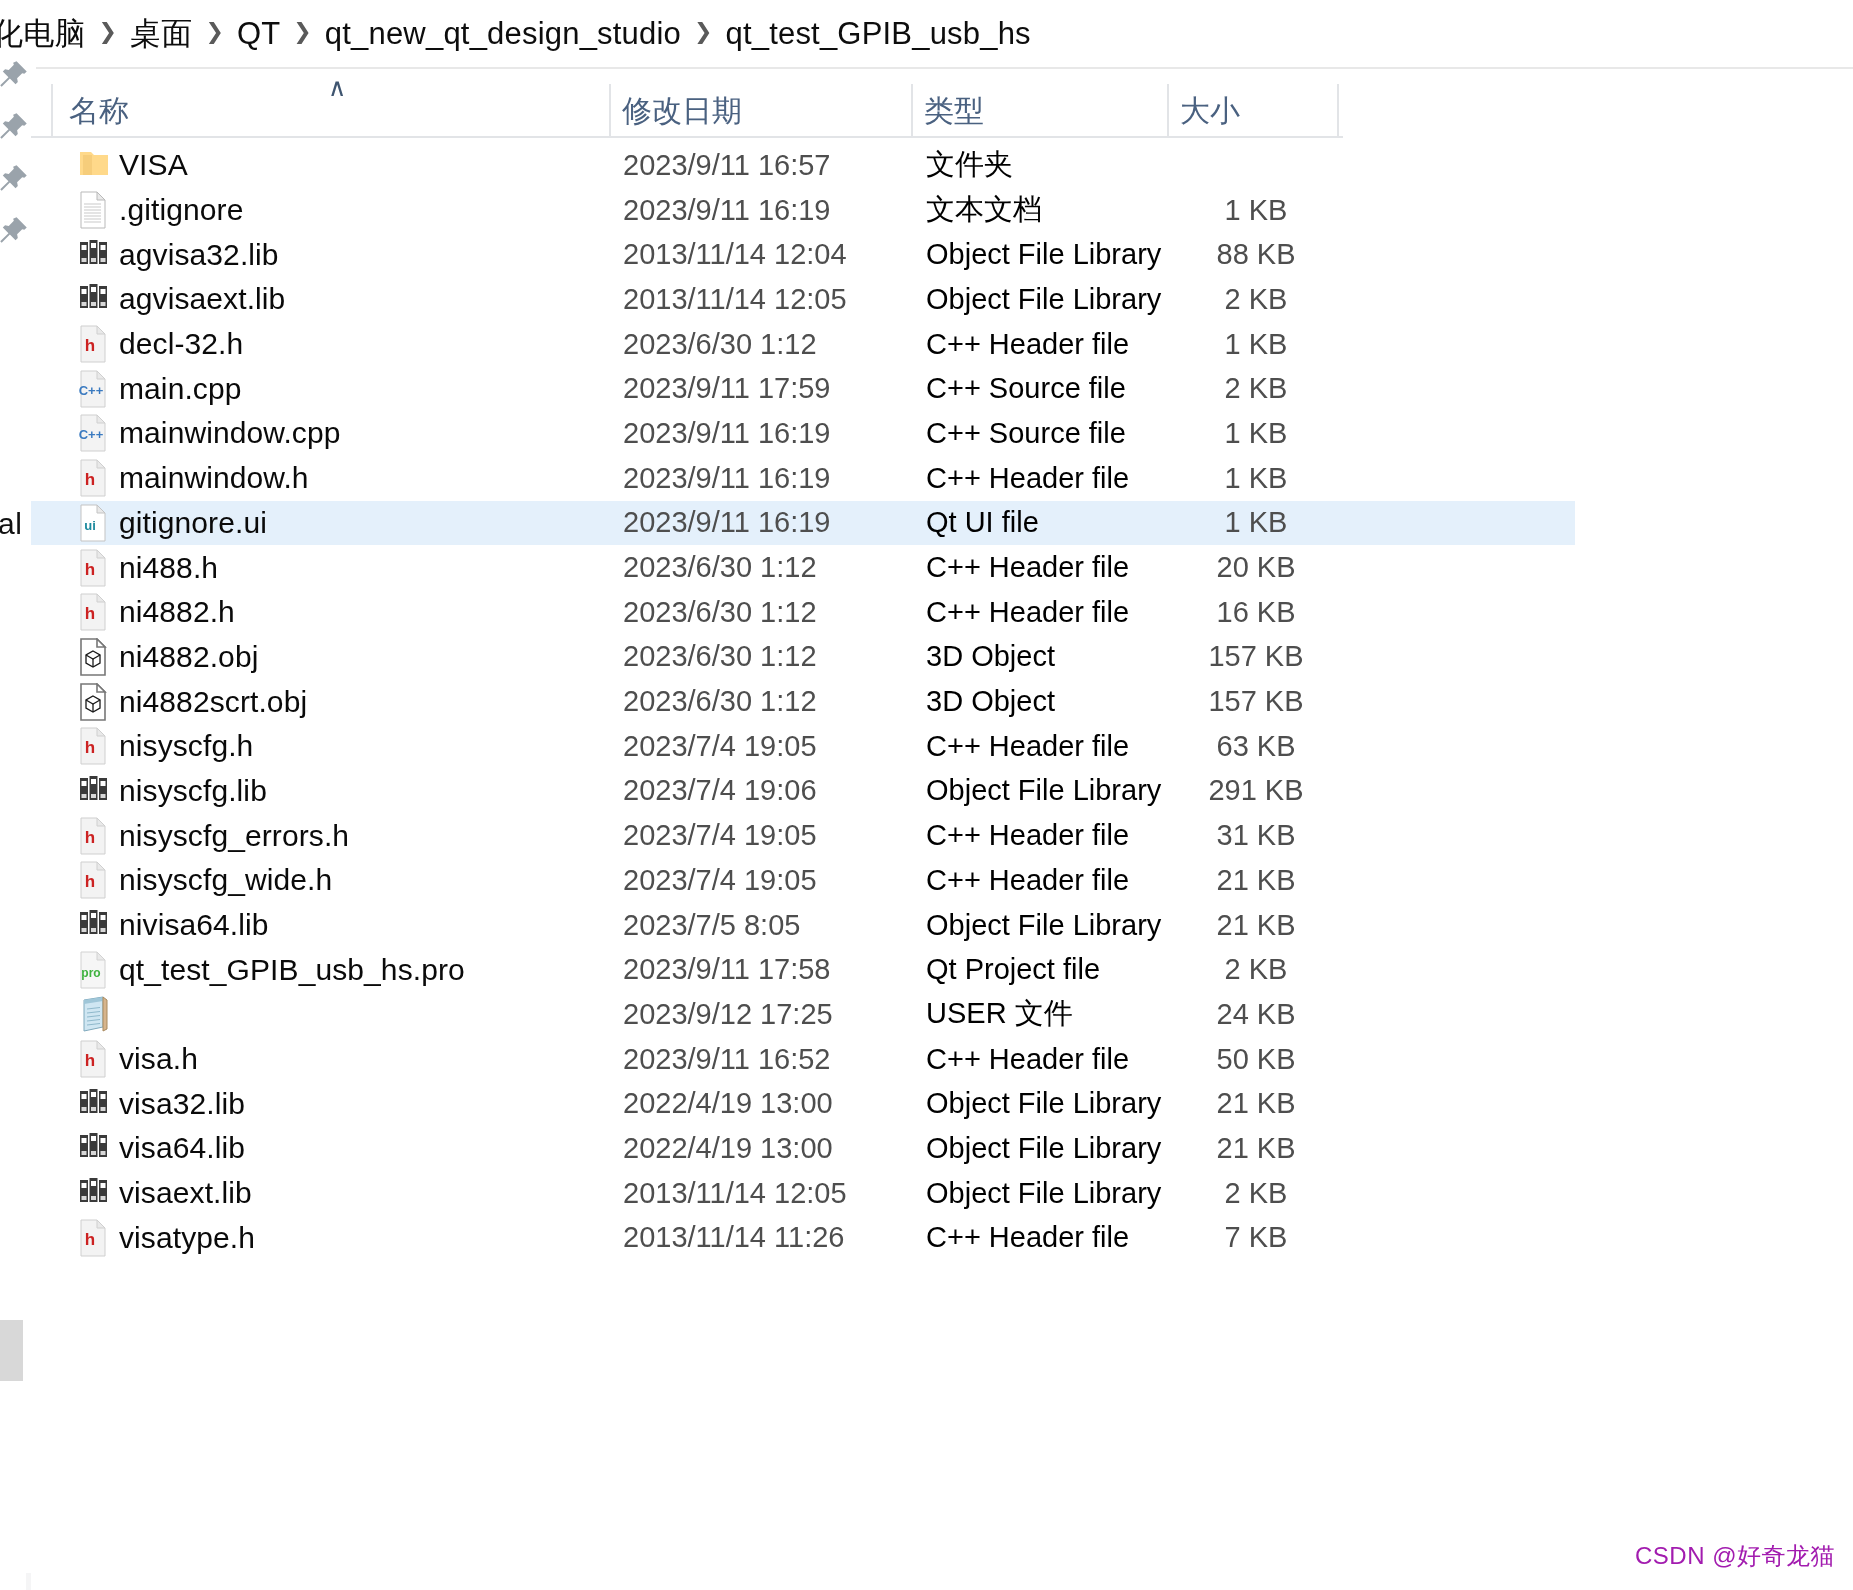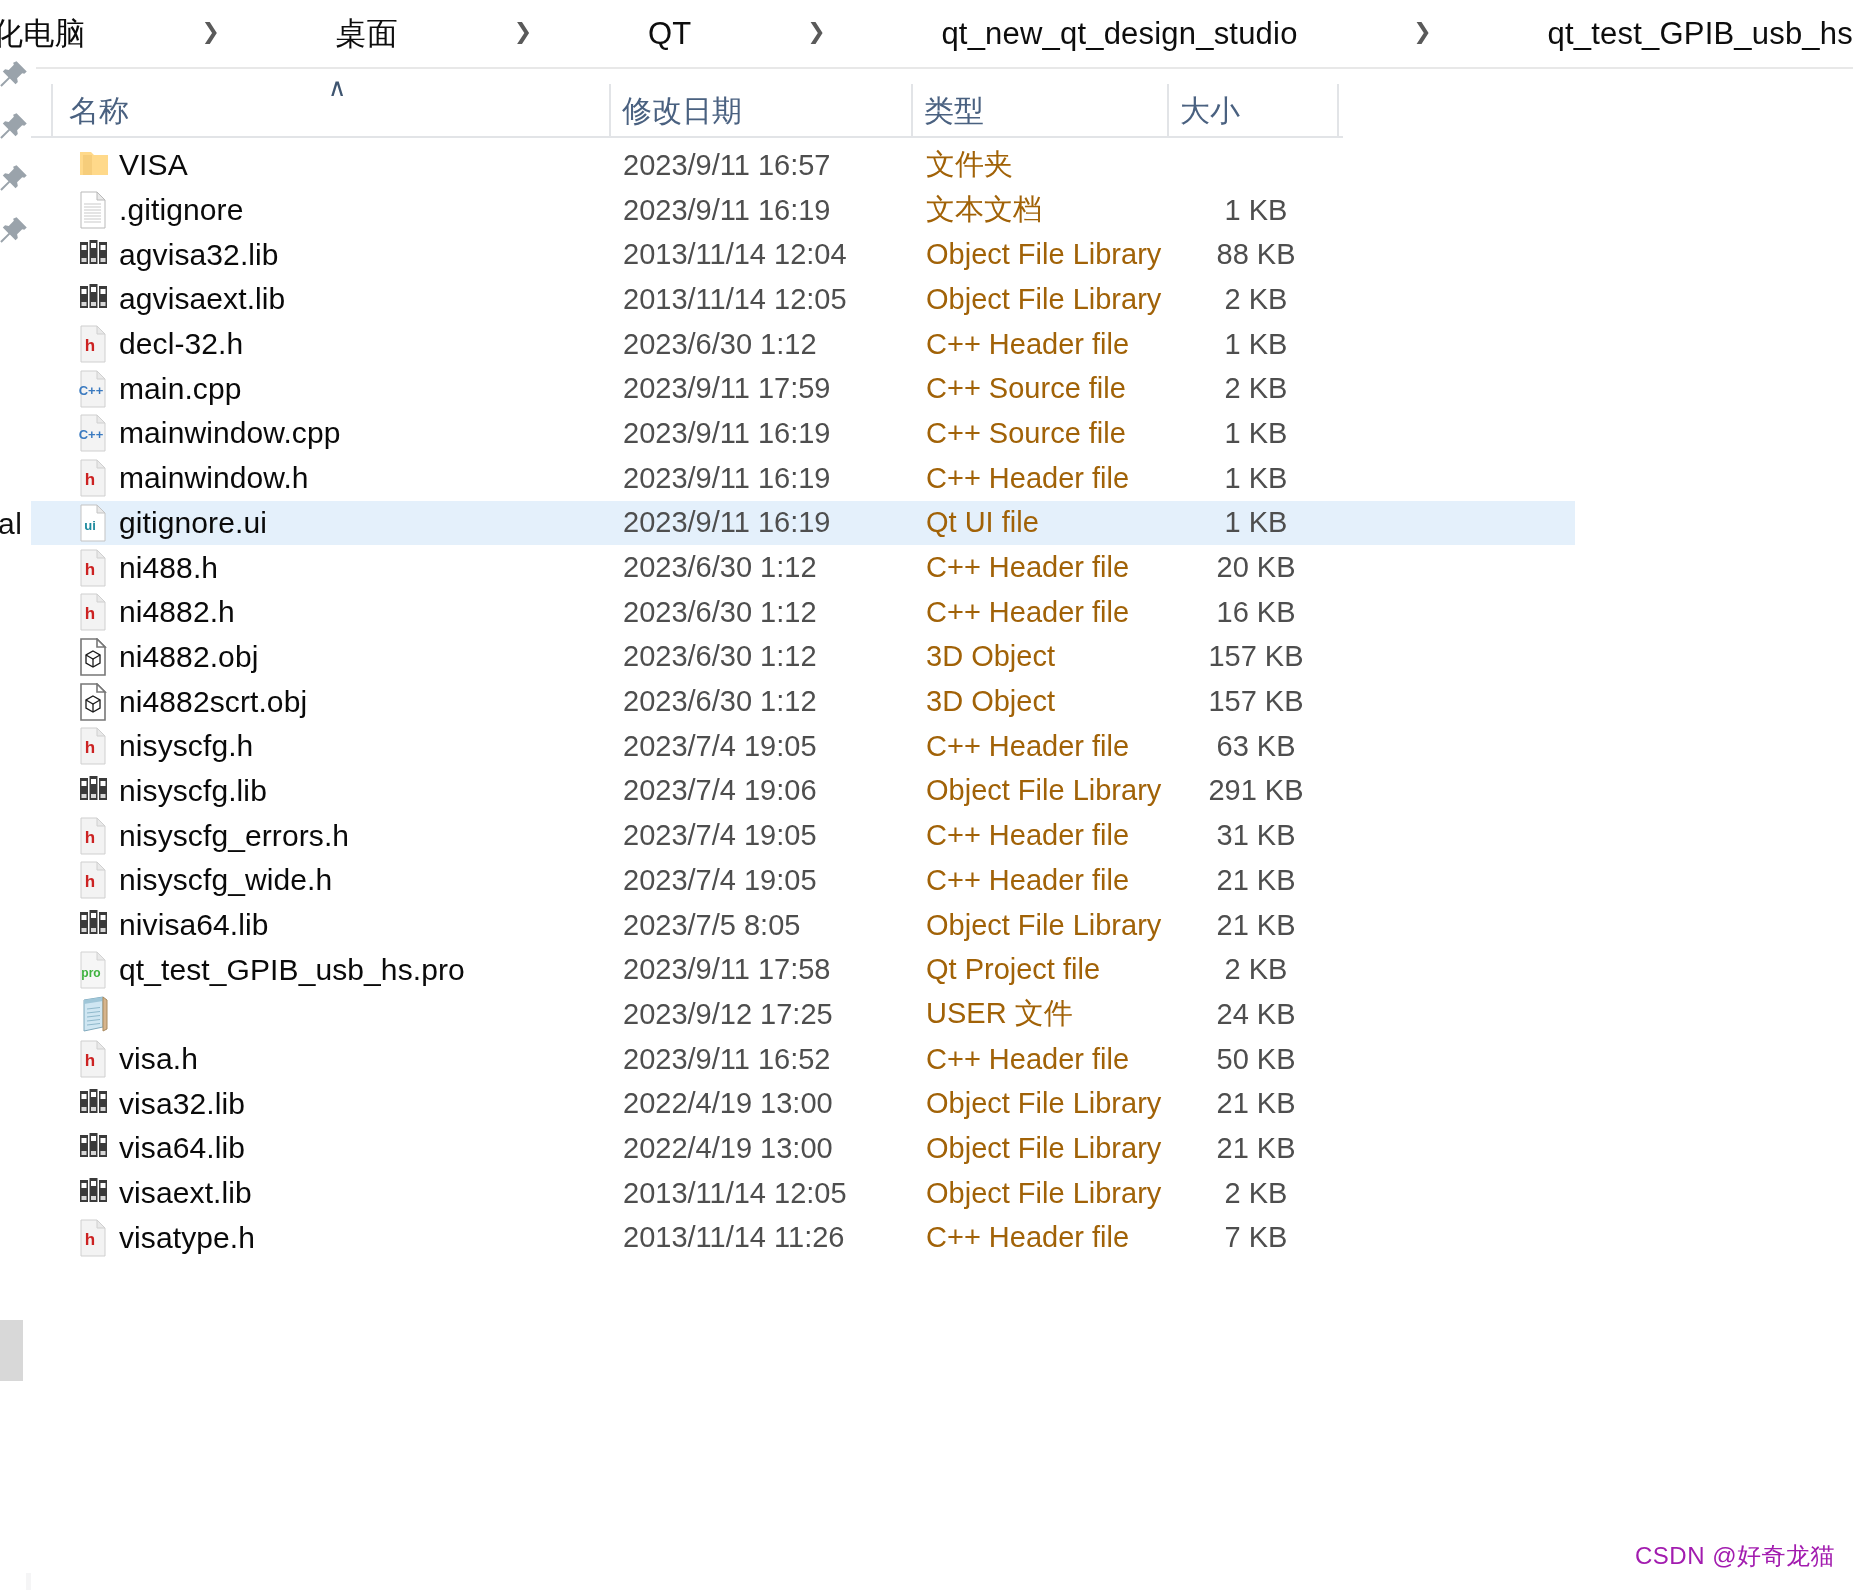--- a/index.html
+++ b/index.html
@@ -22,21 +22,20 @@
     position: absolute;
     left: 0;
     top: 0;
     width: 1853px;
     height: 67px;
     display: flex;
     align-items: center;
     background: #ffffff;
     overflow: hidden;
     white-space: nowrap;
-    justify-content: space-between;
   }
   .crumb {
     font-size: 31px;
     color: #0d0d0d;
     line-height: 67px;
     letter-spacing: 0.2px;
   }
   .crumb-sep {
     font-size: 22px;
     color: #5a5a5a;
@@ -204,21 +203,21 @@
     position: absolute;
     left: 592px;
     font-size: 29px;
     color: #4e4e4e;
     white-space: nowrap;
   }
   .cell-type {
     position: absolute;
     left: 895px;
     font-size: 29px;
-    color: #a16207;
+    color: #000000;
     white-space: nowrap;
   }
   .cell-size {
     position: absolute;
     left: 1130px;
     width: 190px;
     text-align: center;
     font-size: 29px;
     color: #4e4e4e;
     white-space: nowrap;

